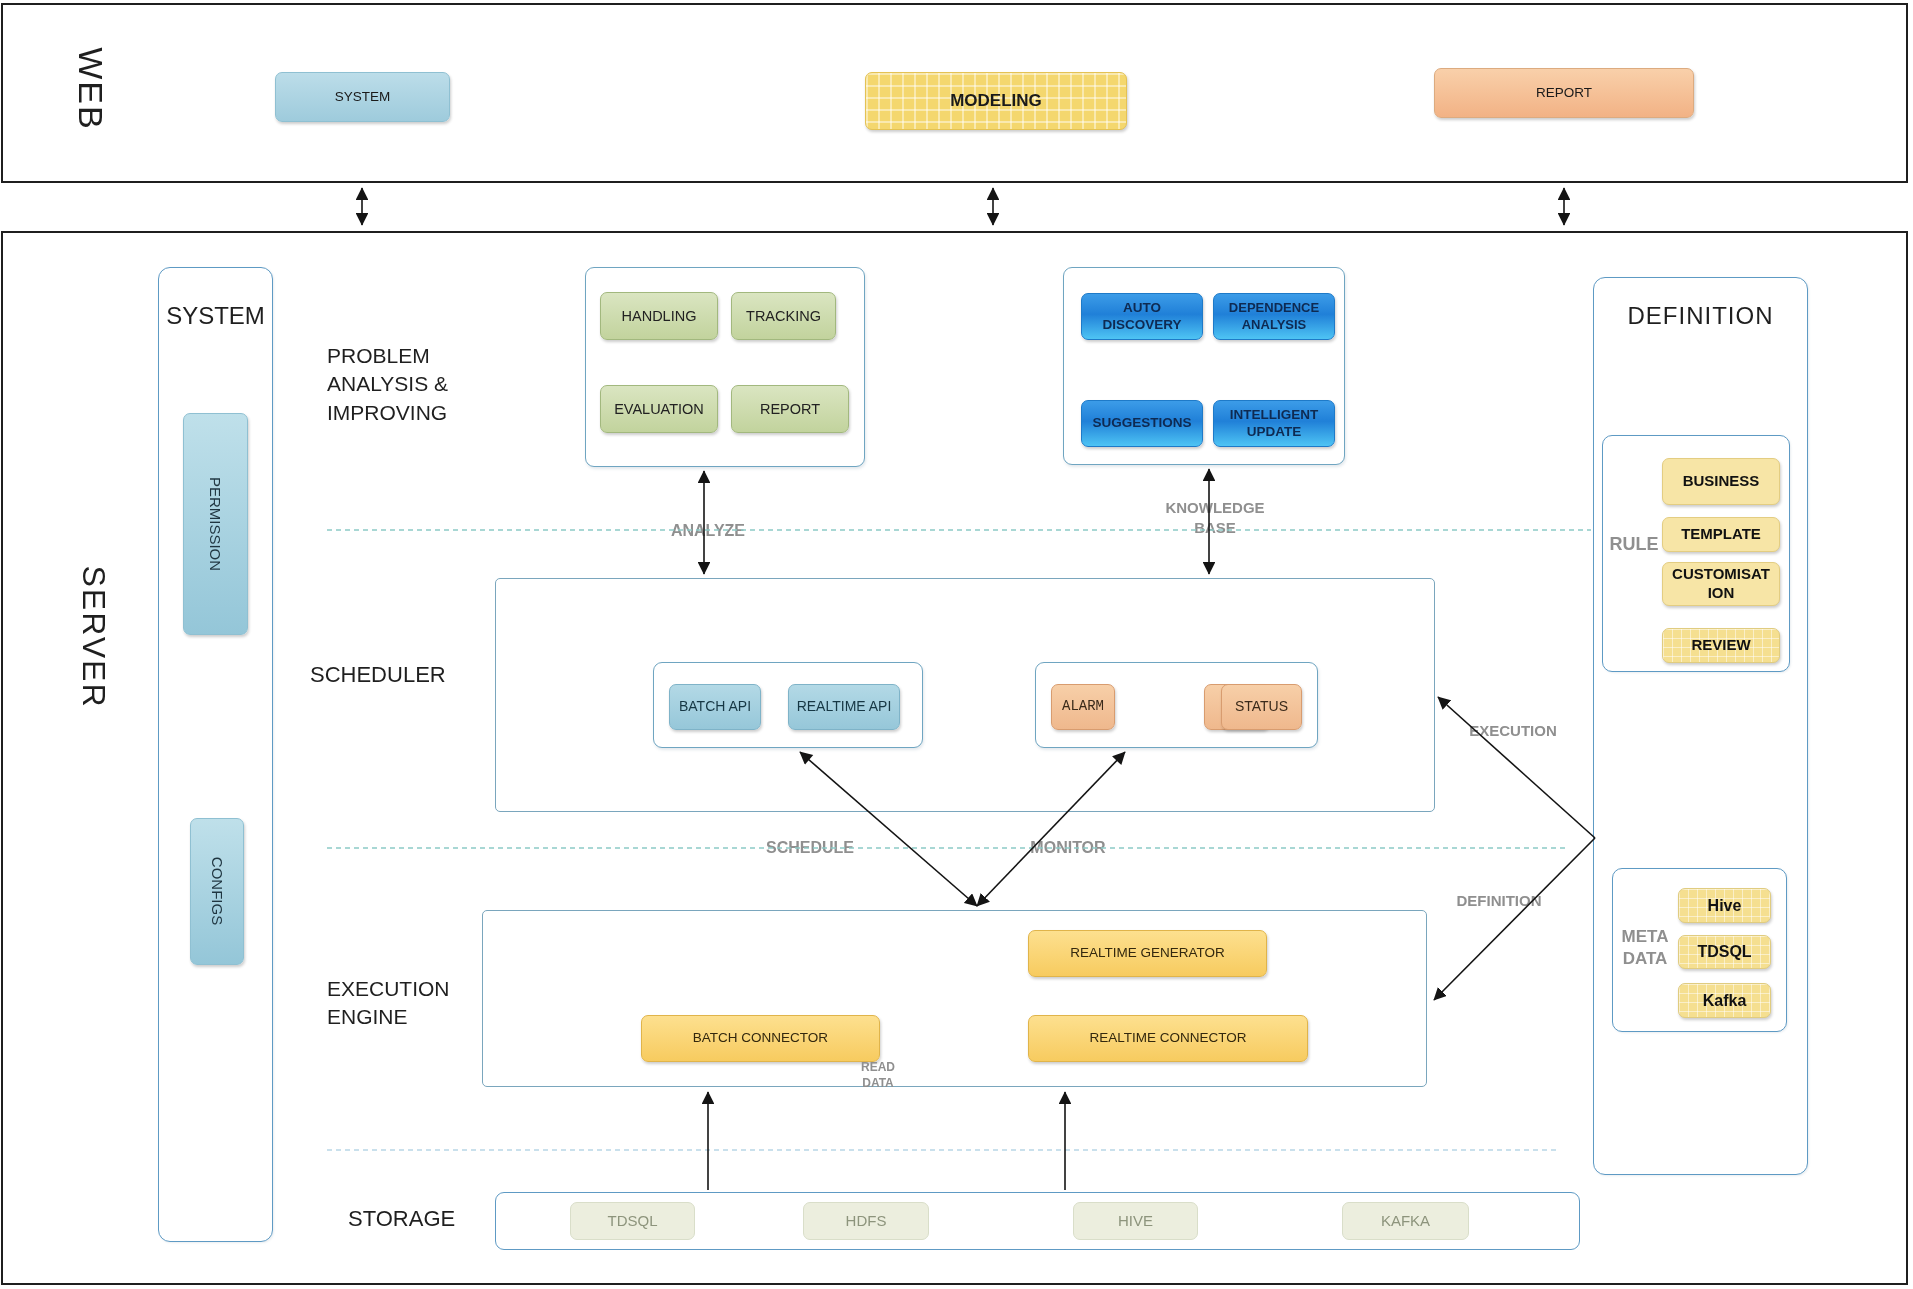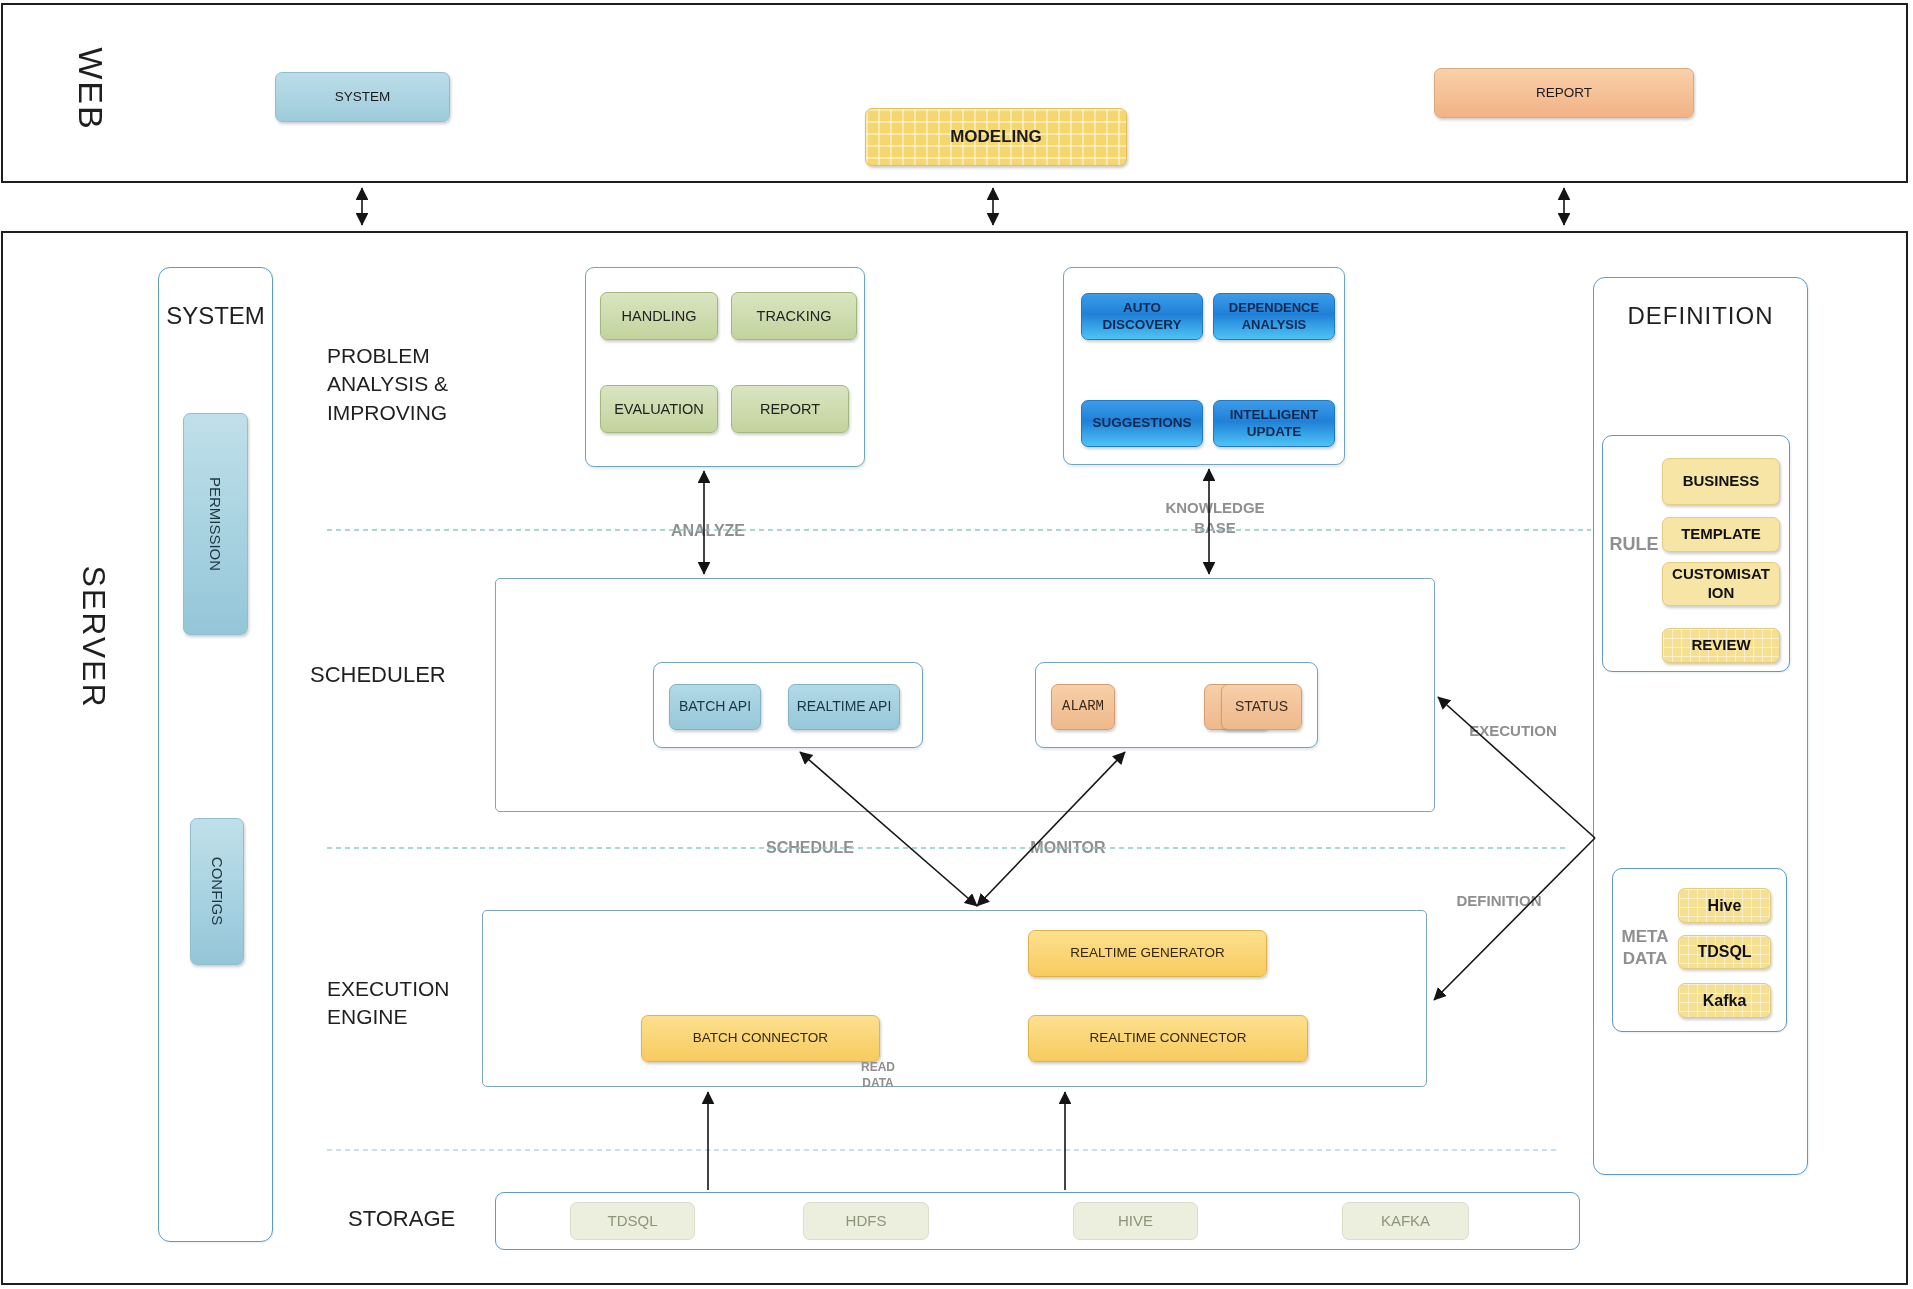--- a/index.html
+++ b/index.html
@@ -41,41 +41,41 @@
 </style>
 </head>
 <body>
 
 <div id="canvas">
 
   <div class="band" style="left:1px;top:3px;width:1907px;height:180px;"></div>
   <div class="vtext" style="left:90px;top:89px;font-size:34px;letter-spacing:2px;">WEB</div>
 
   <div class="node blue-web" style="left:275px;top:72px;width:175px;height:50px;font-size:13.5px;color:#1a1a1a;">SYSTEM</div>
-  <div class="node yellow-grid" style="left:865px;top:72px;width:262px;height:58px;font-size:17px;font-weight:700;color:#1a1a1a;margin-top:36px;">MODELING</div>
+  <div class="node yellow-grid" style="left:865px;top:72px;width:262px;height:58px;font-size:17px;font-weight:700;color:#1a1a1a;">MODELING</div>
   <div class="node orange-grad" style="left:1434px;top:68px;width:260px;height:50px;font-size:13.5px;color:#1a1a1a;">REPORT</div>
 
   <div class="band" style="left:1px;top:231px;width:1907px;height:1054px;"></div>
   <div class="vtext" style="left:93px;top:637px;font-size:32px;letter-spacing:2px;">SERVER</div>
 
   <div class="panel" style="left:158px;top:267px;width:115px;height:975px;"></div>
   <div class="lbl" style="left:158px;top:302px;width:115px;text-align:center;font-size:24px;">SYSTEM</div>
   <div class="node" style="left:183px;top:413px;width:65px;height:222px;background:linear-gradient(#bfe0ea,#94c6d8);border:1px solid #8fc0d2;"></div>
   <div class="vtext" style="left:215px;top:524px;font-size:15px;color:#1f3540;">PERMISSION</div>
   <div class="node" style="left:190px;top:818px;width:54px;height:147px;background:linear-gradient(#bfe0ea,#94c6d8);border:1px solid #8fc0d2;"></div>
   <div class="vtext" style="left:217px;top:891px;font-size:15px;color:#1f3540;">CONFIGS</div>
 
   <div class="lbl" style="left:327px;top:342px;width:168px;font-size:21px;line-height:1.35;">PROBLEM ANALYSIS &amp; IMPROVING</div>
   <div class="lbl" style="left:310px;top:662px;font-size:22px;">SCHEDULER</div>
   <div class="lbl" style="left:327px;top:975px;width:150px;font-size:21px;line-height:1.35;">EXECUTION ENGINE</div>
   <div class="lbl" style="left:348px;top:1206px;font-size:22px;">STORAGE</div>
 
   <div class="group" style="left:585px;top:267px;width:280px;height:200px;"></div>
   <div class="node green" style="left:600px;top:292px;width:118px;height:48px;font-size:14.5px;">HANDLING</div>
-  <div class="node green" style="left:731px;top:292px;width:126px;height:48px;font-size:14.5px;">TRACKING</div>
+  <div class="node green" style="left:731px;top:292px;width:105px;height:48px;font-size:14.5px;">TRACKING</div>
   <div class="node green" style="left:600px;top:385px;width:118px;height:48px;font-size:14.5px;">EVALUATION</div>
   <div class="node green" style="left:731px;top:385px;width:118px;height:48px;font-size:14.5px;">REPORT</div>
 
   <div class="group" style="left:1063px;top:267px;width:282px;height:198px;"></div>
   <div class="node kb" style="left:1081px;top:293px;width:122px;height:47px;font-size:13.5px;">AUTO DISCOVERY</div>
   <div class="node kb" style="left:1213px;top:293px;width:122px;height:47px;font-size:13px;">DEPENDENCE ANALYSIS</div>
   <div class="node kb" style="left:1081px;top:400px;width:122px;height:47px;font-size:13.5px;">SUGGESTIONS</div>
   <div class="node kb" style="left:1213px;top:400px;width:122px;height:47px;font-size:13.5px;">INTELLIGENT UPDATE</div>
 
   <div class="gray" style="left:660px;top:521px;width:96px;font-size:16px;">ANALYZE</div>

